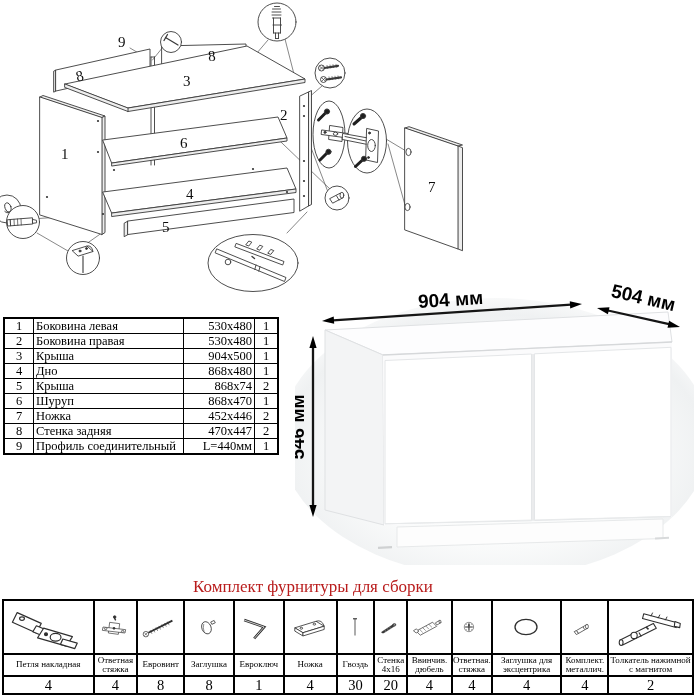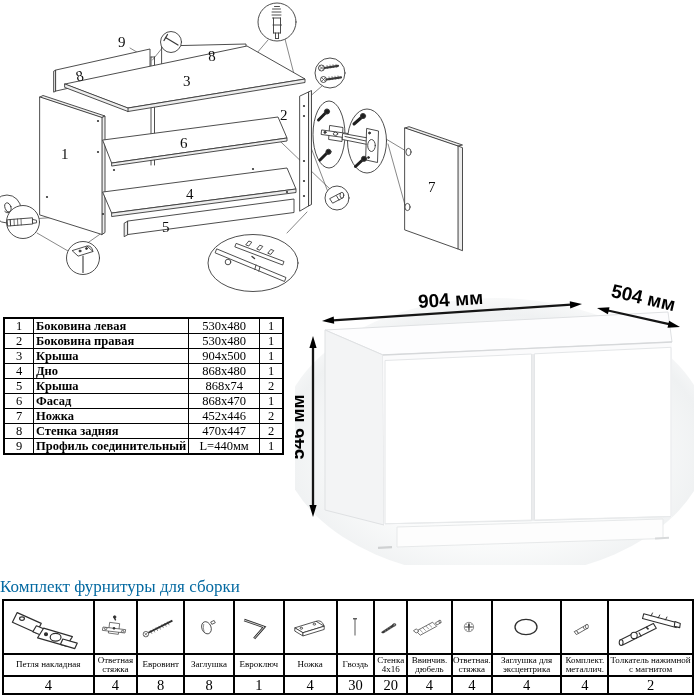--- a/index.html
+++ b/index.html
@@ -5,26 +5,26 @@
   html,body{margin:0;padding:0;background:#fff;}
   .page{position:relative;width:694px;height:700px;background:#ffffff;overflow:hidden;
         font-family:"Liberation Serif",serif;}
   svg{display:block;}
   
   .parts-table{position:absolute;left:3px;top:317px;border-collapse:collapse;
                border:2px solid #000;font-family:"Liberation Serif",serif;}
   .parts-table td{border:1px solid #000;height:14px;padding:0 2px;line-height:1;
                   font-size:12.5px;color:#000;white-space:nowrap;}
   .parts-table td.c-num{width:24px;text-align:center;}
-  .parts-table td.c-name{width:145px;text-align:left;font-weight:bold;}
-  .parts-table td.c-size{width:66px;text-align:center;}
+  .parts-table td.c-name{width:145px;text-align:left;}
+  .parts-table td.c-size{width:66px;text-align:right;}
   .parts-table td.c-qty{width:18px;text-align:center;}
   
-  .hw-title{position:absolute;top:577px;left:0;width:626px;
-            font-size:17px;color:#0369a1;}
+  .hw-title{position:absolute;top:577px;left:0;width:626px;text-align:center;
+            font-size:17px;color:#b91c1c;}
   .hw-table{position:absolute;left:2px;top:599px;border-collapse:collapse;table-layout:fixed;
             border:2px solid #000;}
   .hw-table td{border:2px solid #000;text-align:center;vertical-align:middle;padding:0;
                overflow:hidden;color:#000;font-family:Liberation Serif, serif;}
   .hw-icon-cell{height:52px;}
   .hw-name-cell{height:20px;font-size:9px;line-height:1.05;}
   .hw-qty-cell{height:16px;font-size:14.5px;line-height:1;}
 </style>
 </head>
 <body>
@@ -273,21 +273,21 @@
         <td class="c-qty">1</td>
       </tr>
       <tr>
         <td class="c-num">5</td>
         <td class="c-name">Крыша</td>
         <td class="c-size">868x74</td>
         <td class="c-qty">2</td>
       </tr>
       <tr>
         <td class="c-num">6</td>
-        <td class="c-name">Фасад</td>
+        <td class="c-name">Шуруп</td>
         <td class="c-size">868x470</td>
         <td class="c-qty">1</td>
       </tr>
       <tr>
         <td class="c-num">7</td>
         <td class="c-name">Ножка</td>
         <td class="c-size">452x446</td>
         <td class="c-qty">2</td>
       </tr>
       <tr>

